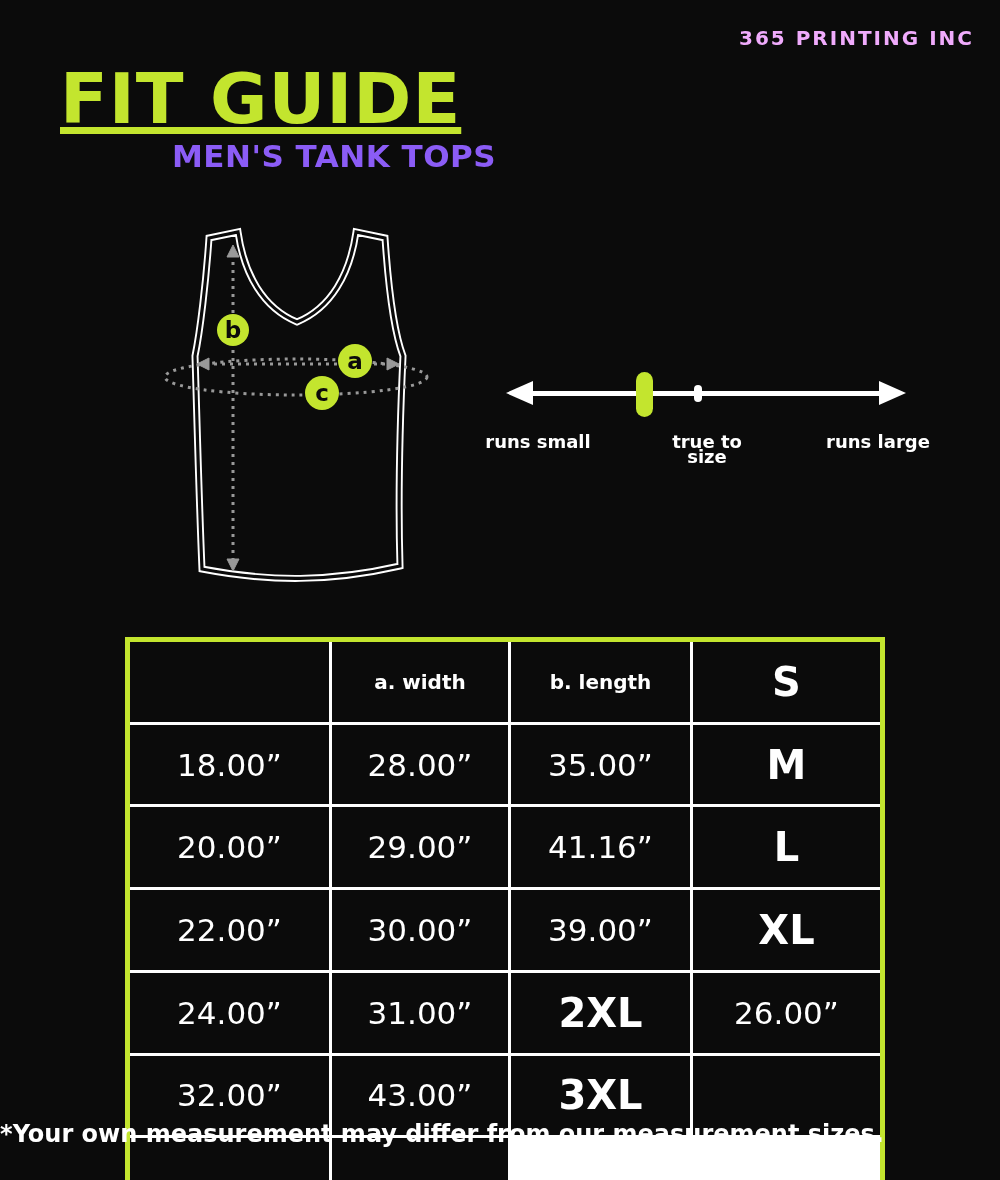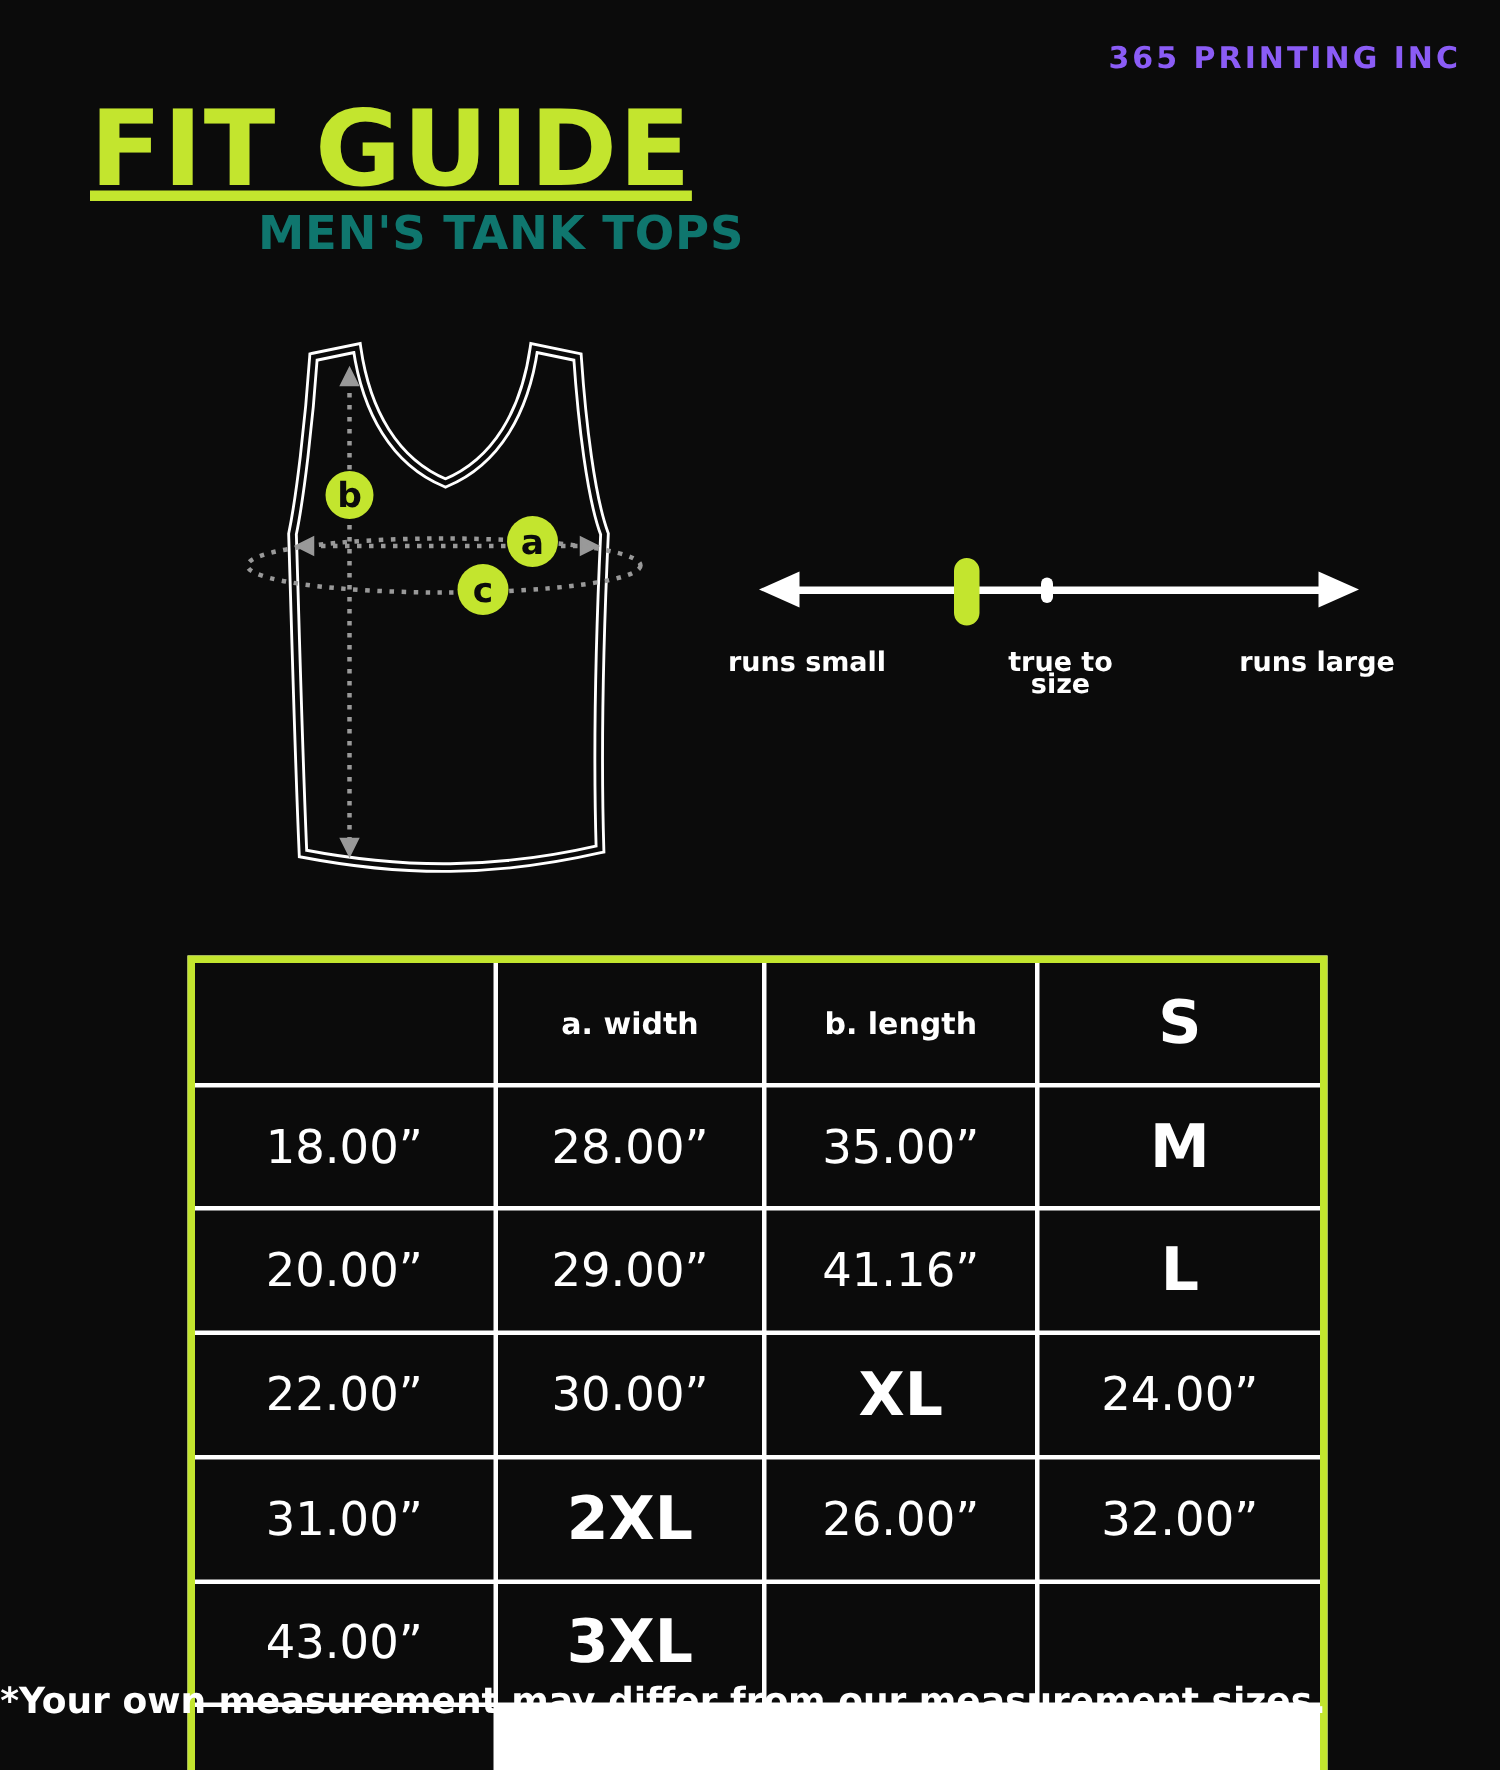--- a/index.html
+++ b/index.html
@@ -6,29 +6,29 @@
   body{
     width:1000px;height:1180px;position:relative;overflow:hidden;
     background:#0b0b0b;
     font-family:"DejaVu Sans","Liberation Sans",sans-serif;
     color:#ffffff;
   }
 
   
   .brand{
     position:absolute;top:26px;right:26px;
-    font-size:20px;font-weight:bold;letter-spacing:2px;color:#8b5cf6;
+    font-size:20px;font-weight:bold;letter-spacing:2px;color:#f0abfc;
   }
   .title{
     position:absolute;left:60px;top:58px;
     font-size:70px;font-weight:bold;letter-spacing:1px;color:#c3e52e;text-decoration:underline;
   }
   .subtitle{
     position:absolute;left:172px;top:138px;
-    font-size:31px;font-weight:bold;letter-spacing:0.5px;color:#0f766e;
+    font-size:31px;font-weight:bold;letter-spacing:0.5px;color:#8b5cf6;
   }
 
   
   .illustration{position:absolute;left:0;top:0;width:1000px;height:620px;}
 
   
   .scale-line{position:absolute;left:515px;top:391px;width:375px;height:5px;background:#fff;}
   .scale-arrow-left{
     position:absolute;left:506px;top:381px;width:0;height:0;
     border-top:12px solid transparent;border-bottom:12px solid transparent;
@@ -150,20 +150,21 @@
   <div class="cell val">35.00”</div>
 
   <div class="cell size">M</div>
   <div class="cell val">20.00”</div>
   <div class="cell val">29.00”</div>
   <div class="cell val">41.16”</div>
 
   <div class="cell size">L</div>
   <div class="cell val">22.00”</div>
   <div class="cell val">30.00”</div>
+  <div class="cell val">39.00”</div>
 
   <div class="cell size">XL</div>
   <div class="cell val">24.00”</div>
   <div class="cell val">31.00”</div>
 
   <div class="cell size">2XL</div>
   <div class="cell val">26.00”</div>
   <div class="cell val">32.00”</div>
   <div class="cell val">43.00”</div>
 

